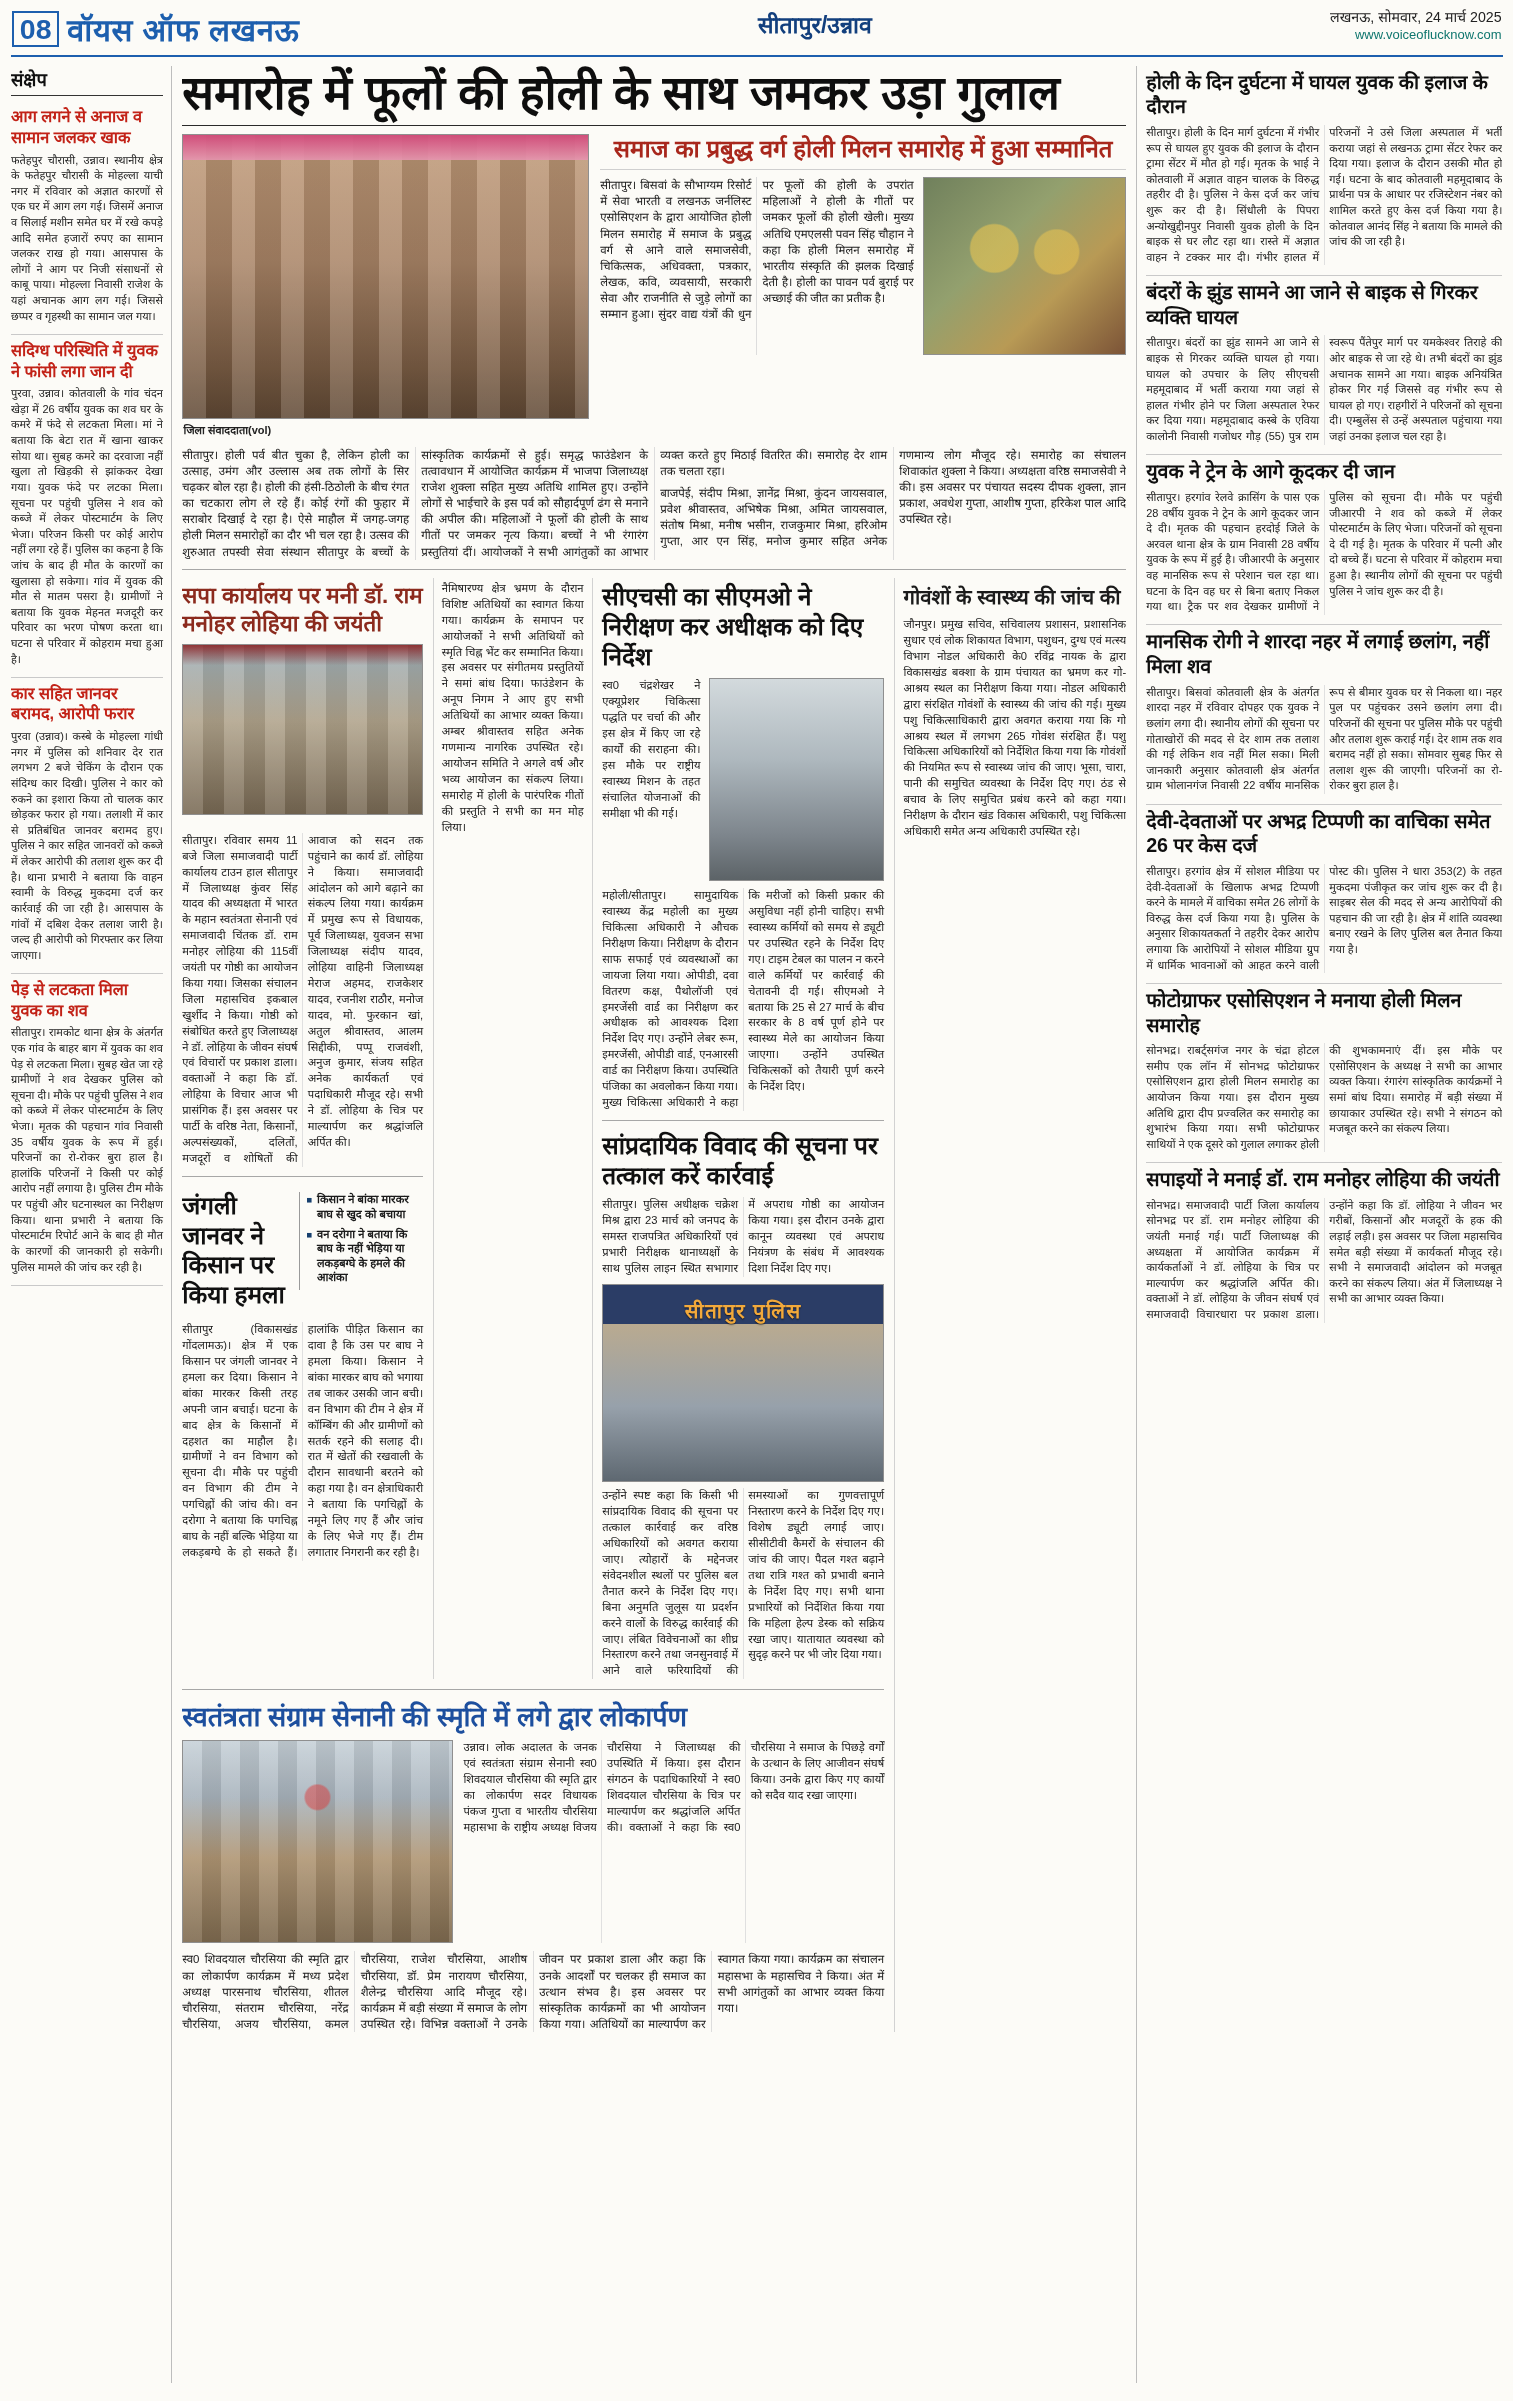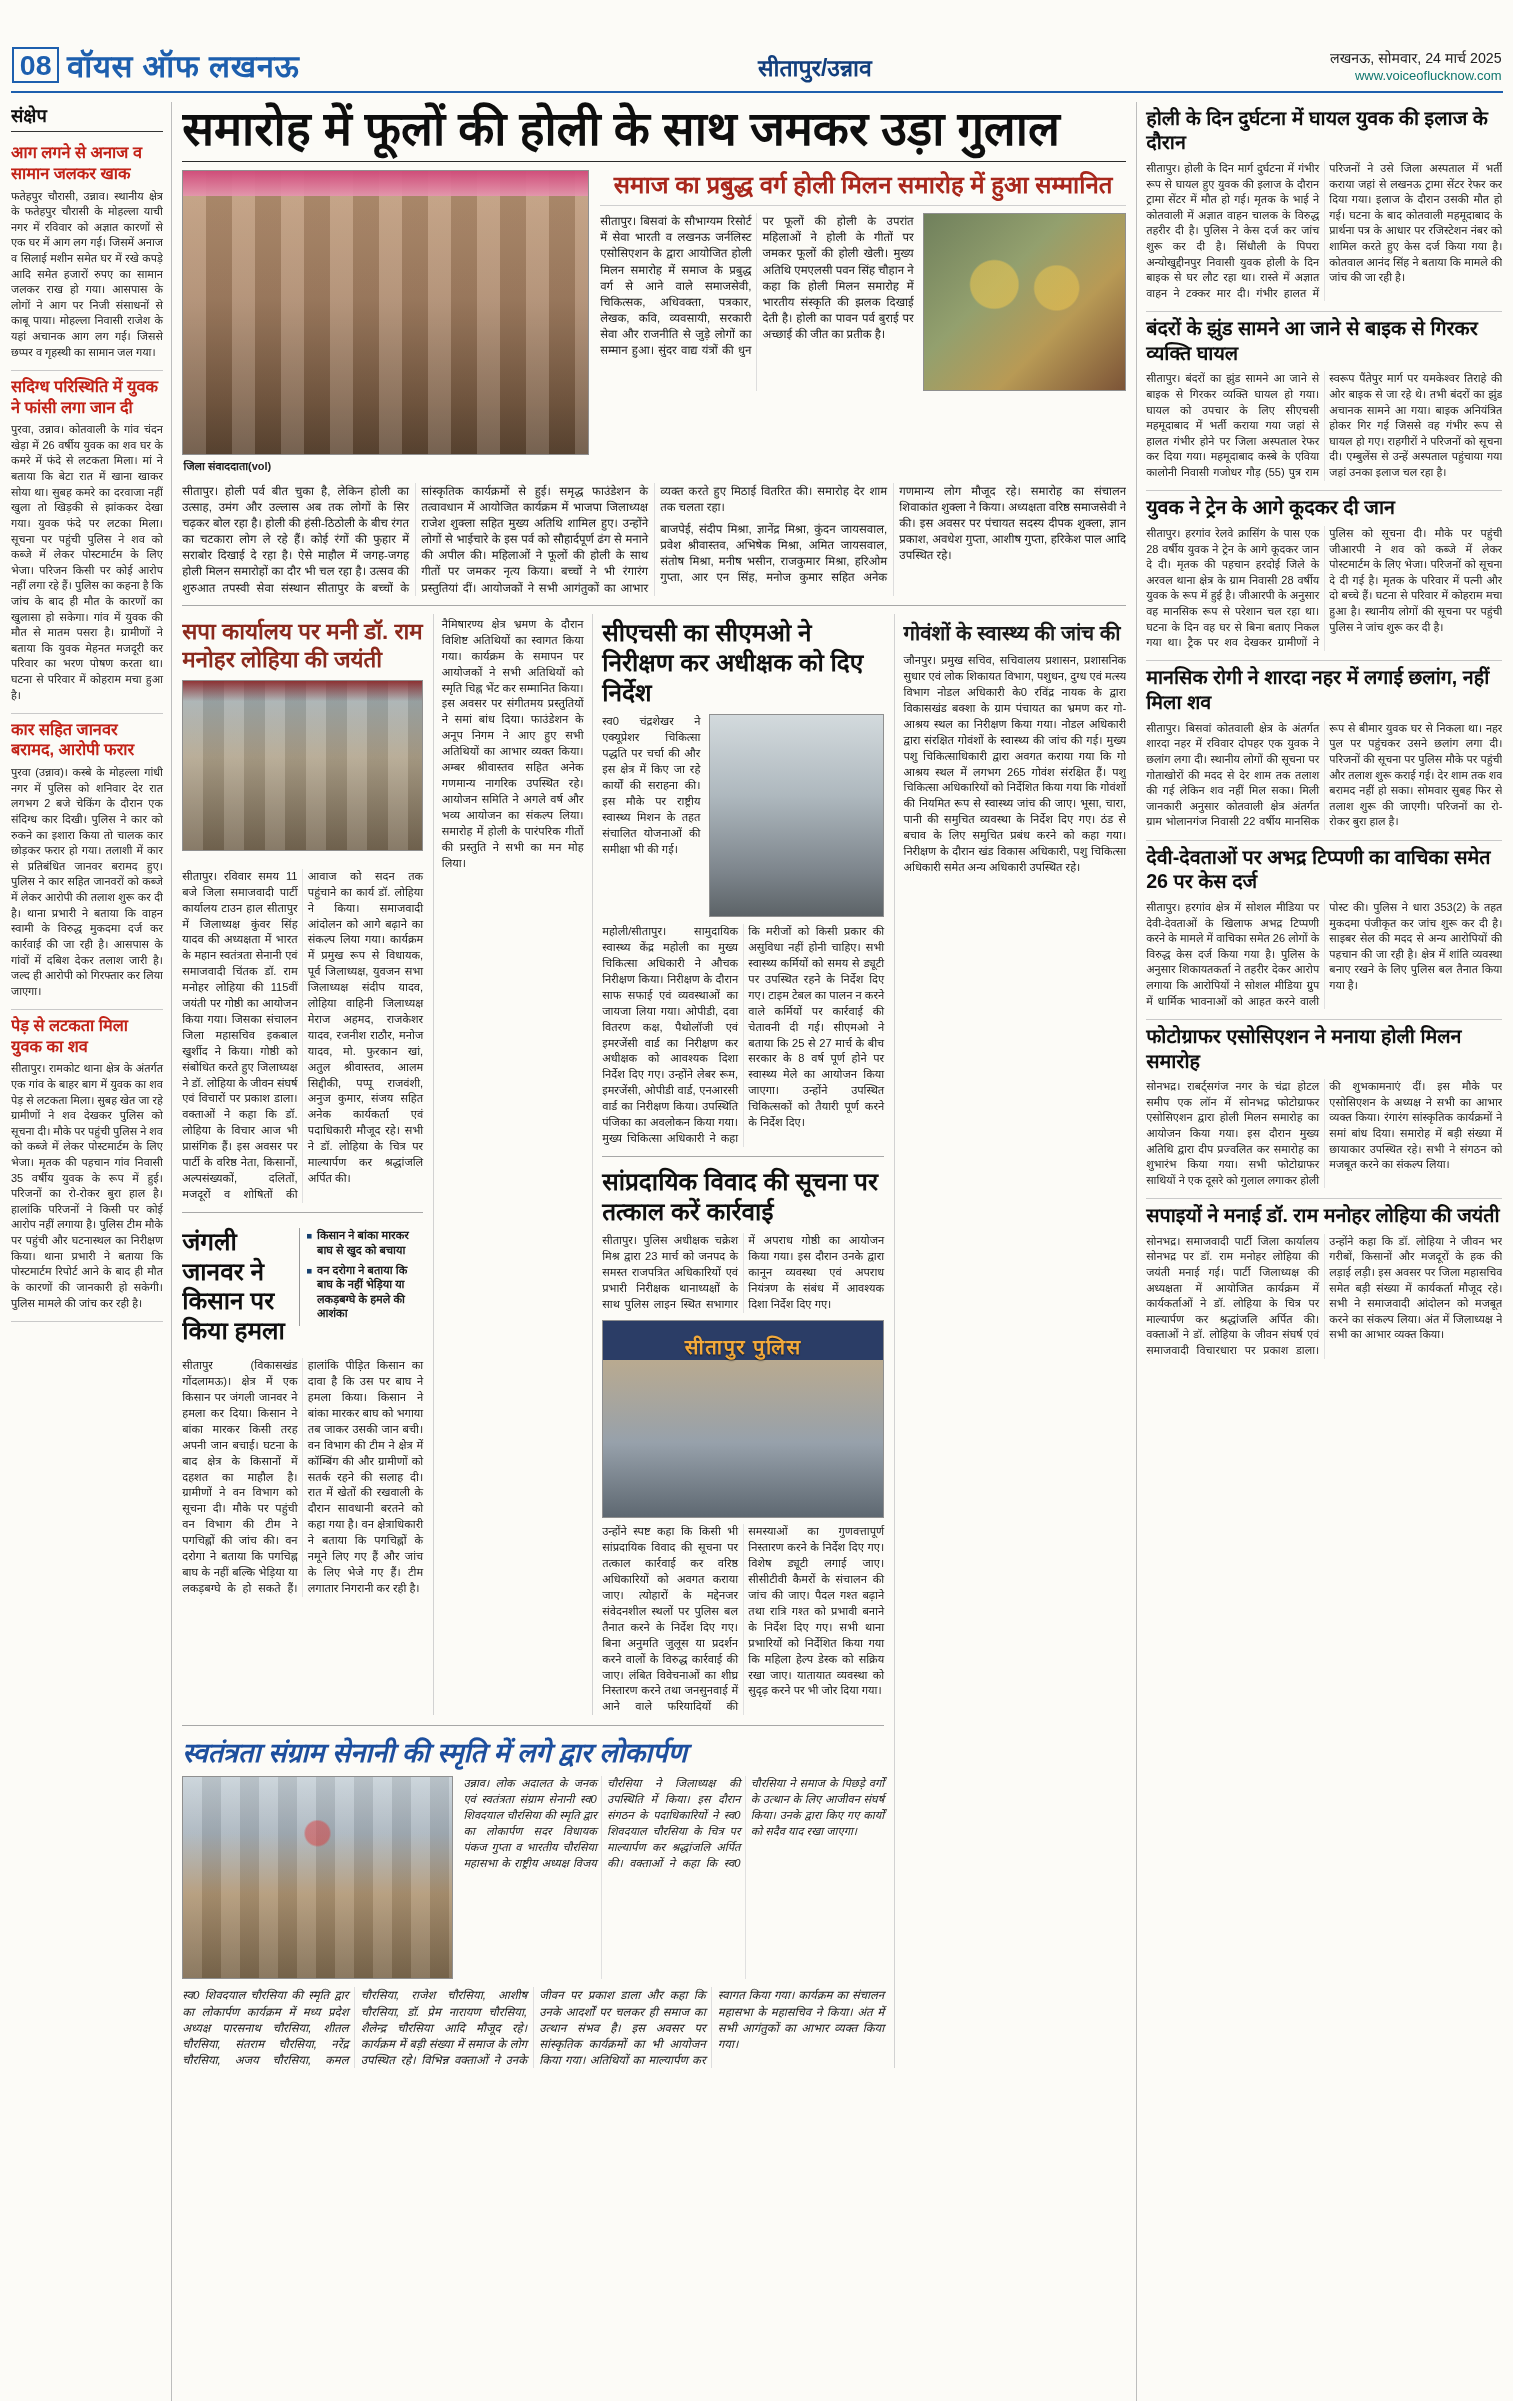--- a/index.html
+++ b/index.html
@@ -1,21 +1,21 @@
 <!DOCTYPE html>
 <html lang="hi" style="font-size:11px"><head>
 <meta charset="utf-8">
 <style>
   * { margin:0; padding:0; box-sizing:border-box; }
   html,body { background:#9a9a9a; }
   body { font-family:"Liberation Sans", sans-serif; }
   .page { width:1514px; height:2401px; margin:0 auto; background:#fcfbf7; color:#1b1b1b; padding:5.4px 11px 9.5px; overflow:hidden; position:relative; }
 
   
-  .masthead { display:flex; align-items:flex-end; justify-content:space-between; padding:2.7px 1.4px 5.4px; border-bottom:2px solid #1d5fae;margin-top:36px; }
+  .masthead { display:flex; align-items:flex-start; justify-content:space-between; padding:2.7px 1.4px 5.4px; border-bottom:2px solid #1d5fae; }
   .mast-left { display:flex; align-items:center; gap:8.1px; color:#1d5fae; }
   .pagenum { font-size:28.5px; font-weight:bold; border:2px solid #1d5fae; padding:0 5.4px; line-height:1.15; }
   .mast-title { font-size:31px; font-weight:bold; letter-spacing:0.7px; }
   .mast-center { font-size:23px; font-weight:bold; color:#123f7d; padding-bottom:2.7px; }
   .mast-right { text-align:right; font-size:14.2px; color:#222; line-height:1.3; padding-bottom:1.4px; }
   .website { color:#0f766e; font-size:13px; cursor:pointer; }
 
   
   .content { display:grid; grid-template-columns:161px 944px 366px; gap:0 10.2px; padding-top:8.1px; height:2326px; }
 
@@ -51,21 +51,21 @@
   .main-bottom { margin-top:9.5px; border-bottom:0.7px solid #a7a7a7; padding-bottom:9.5px; }
   .cols4 { column-count:4; column-gap:12.2px; column-rule:0.7px solid #ddd; font-size:11.5px; line-height:1.4; text-align:justify; }
   .cols4 p + p { margin-top:5.4px; }
 
   
   .band { display:grid; grid-template-columns:241px 160px 282px 1fr; grid-template-areas:"a b c d" "e e e d"; gap:0 9.5px; margin-top:8.1px; }
   .cell-a { grid-area:a; }
   .cell-b { grid-area:b; border-left:0.7px solid #d2d2d2; border-right:0.7px solid #d2d2d2; padding:2.7px 8.1px 0; }
   .cell-c { grid-area:c; }
   .cell-d { grid-area:d; border-left:0.7px solid #d2d2d2; padding:2.7px 0 0 8.8px; }
-  .cell-e { grid-area:e; border-top:0.7px solid #a7a7a7; margin-top:9.5px; padding-top:6.8px;font-style:italic; }
+  .cell-e { grid-area:e; border-top:0.7px solid #a7a7a7; margin-top:9.5px; padding-top:6.8px; }
 
   .h-md { font-size:24.4px; font-weight:bold; line-height:1.22; margin:4.1px 0 6.8px; color:#101010; }
   .h-sapa { color:#8b2a1d; font-size:22.4px; }
   .h-blue { color:#1d4f9e; font-size:27px; }
   .h-sm { font-size:20.3px; font-weight:bold; line-height:1.25; margin:4.1px 0 6.8px; }
   .body-1col { font-size:11.2px; line-height:1.42; text-align:justify; }
   .body-2col { column-count:2; column-gap:10.2px; column-rule:0.7px solid #e0e0e0; font-size:11.2px; line-height:1.42; text-align:justify; }
   .body-3col { column-count:3; column-gap:10.2px; column-rule:0.7px solid #e0e0e0; font-size:11.2px; line-height:1.42; text-align:justify; }
   .divider { border-bottom:0.7px solid #a7a7a7; margin:9.5px 0; }
 

